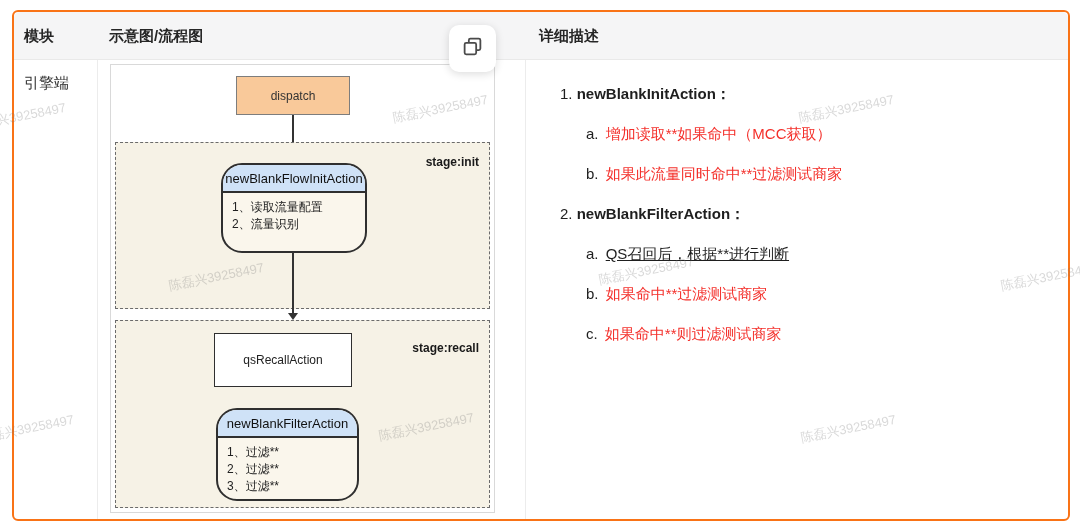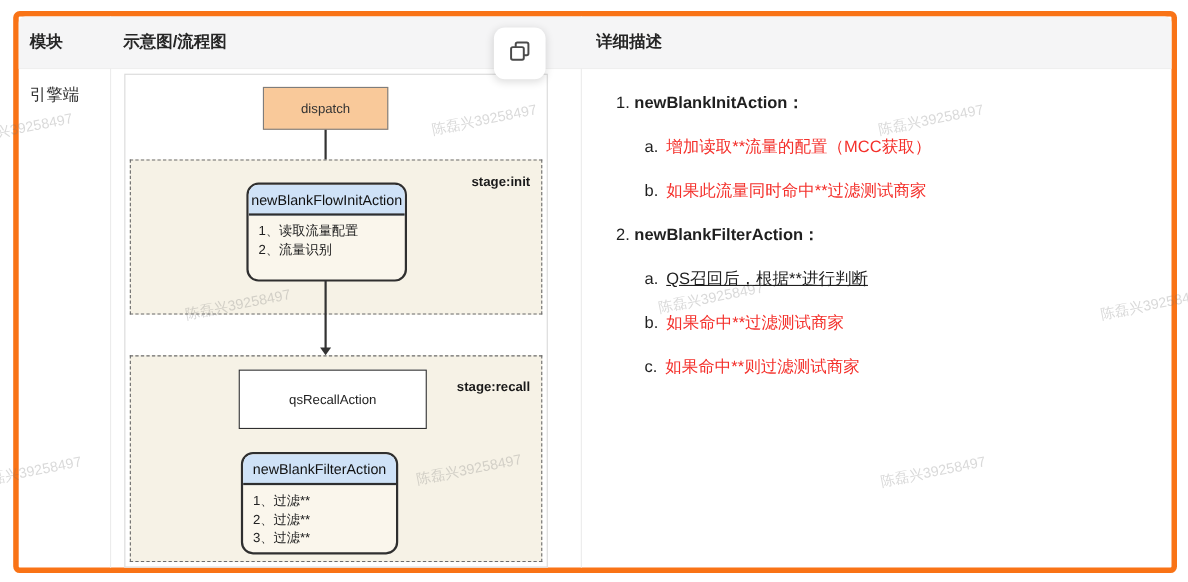--- a/index.html
+++ b/index.html
@@ -1,21 +1,21 @@
 <!DOCTYPE html>
 <html><head>
 <meta charset="utf-8">
 <style>
   * { margin:0; padding:0; box-sizing:border-box; }
   html,body { width:1080px; height:529px; background:#fff;
     font-family:"Liberation Sans","DejaVu Sans",sans-serif; position:relative; overflow:hidden; }
 
   
   .doc-table { position:absolute; left:12px; top:10px; width:1058px; height:511px;
-    border:5px solid #f97316; border-radius:6px; background:#fff; }
+    border:2px solid #f97316; border-radius:6px; background:#fff; }
   .thead { position:absolute; left:0; top:0; width:100%; height:48px;
     background:#f5f5f6; border-bottom:1px solid #e9e9e9; display:flex;
     border-radius:6px 6px 0 0; }
   .th { font-size:15px; font-weight:bold; color:#262626; line-height:48px; }
   .th.c1 { width:83px; padding-left:10px; }
   .th.c2 { width:428px; padding-left:12px; }
   .th.c3 { flex:1; padding-left:14px; }
   .vline { position:absolute; top:0; bottom:0; width:1px; background:#ececec; }
   .vline.v1 { left:83px; }
   .vline.v2 { left:511px; }
@@ -29,33 +29,33 @@
     background:#f9c99a; border:1.5px solid #7d7d7d; display:flex; align-items:center;
     justify-content:center; font-size:12px; color:#333; }
   .arrow { position:absolute; width:1.5px; background:#333; }
   .arrow::after { content:''; position:absolute; bottom:-6px; left:50%;
     transform:translateX(-50%); border:5px solid transparent; border-top:7px solid #333;
     border-bottom:0; }
   .a1 { left:181px; top:50px; height:42px; }
   .a2 { left:181px; top:187px; height:62px; }
   .stage { position:absolute; left:4px; width:375px; background:#f6f2e6;
     border:1px dashed #6b6b6b; }
-  .stage.init { top:77px; height:141px; }
+  .stage.init { top:77px; height:167px; }
   .stage.recall { top:255px; height:188px; }
   .stage-label { position:absolute; right:10px; top:12px; font-size:12px;
     font-weight:bold; color:#1a1a1a; }
   .stage.recall .stage-label { top:20px; }
-  .node { position:absolute; border:2px solid #2f2f2f; border-radius:11px;
+  .node { position:absolute; border:2px solid #2f2f2f; border-radius:21px;
     overflow:hidden; background:#faf6ec; }
   .node-init { left:105px; top:20px; width:146px; height:90px; }
   .node-filter { left:100px; top:87px; width:143px; height:93px; }
   .node-head { height:28px; background:#cfe2f7; border-bottom:2px solid #2f2f2f;
     display:flex; align-items:center; justify-content:center; font-size:13px; color:#111; }
   .node-body { padding:6px 9px; font-size:12px; color:#222; line-height:17px; }
-  .qs-node { position:absolute; left:98px; top:12px; width:171px; height:54px;
+  .qs-node { position:absolute; left:98px; top:12px; width:138px; height:54px;
     background:#fff; border:1.5px solid #2f2f2f; display:flex; align-items:center;
     justify-content:center; font-size:12px; color:#222; }
 
   
   .copy-btn { position:absolute; left:449px; top:25px; width:47px; height:47px;
     background:#fff; border-radius:10px; box-shadow:0 2px 8px rgba(0,0,0,.14);
     display:flex; align-items:center; justify-content:center; z-index:30; cursor:pointer; }
 
   
   .desc { position:absolute; left:560px; top:84px; width:500px; z-index:10; }
@@ -128,21 +128,21 @@
   </span>
 </div>
 
 <div class="desc">
   <div class="d-row d-main">
     <span>1.</span>
     <span class="lbl">newBlankInitAction：</span>
   </div>
   <div class="d-row d-sub">
     <span class="letter">a.</span>
-    <span class="txt red">增加读取**流量的配置（MCC获取）</span>
+    <span class="txt red">增加读取**如果命中（MCC获取）</span>
   </div>
   <div class="d-row d-sub">
     <span class="letter">b.</span>
     <span class="txt red">如果此流量同时命中**过滤测试商家</span>
   </div>
   <div class="d-row d-main">
     <span>2.</span>
     <span class="lbl">newBlankFilterAction：</span>
   </div>
   <div class="d-row d-sub">

